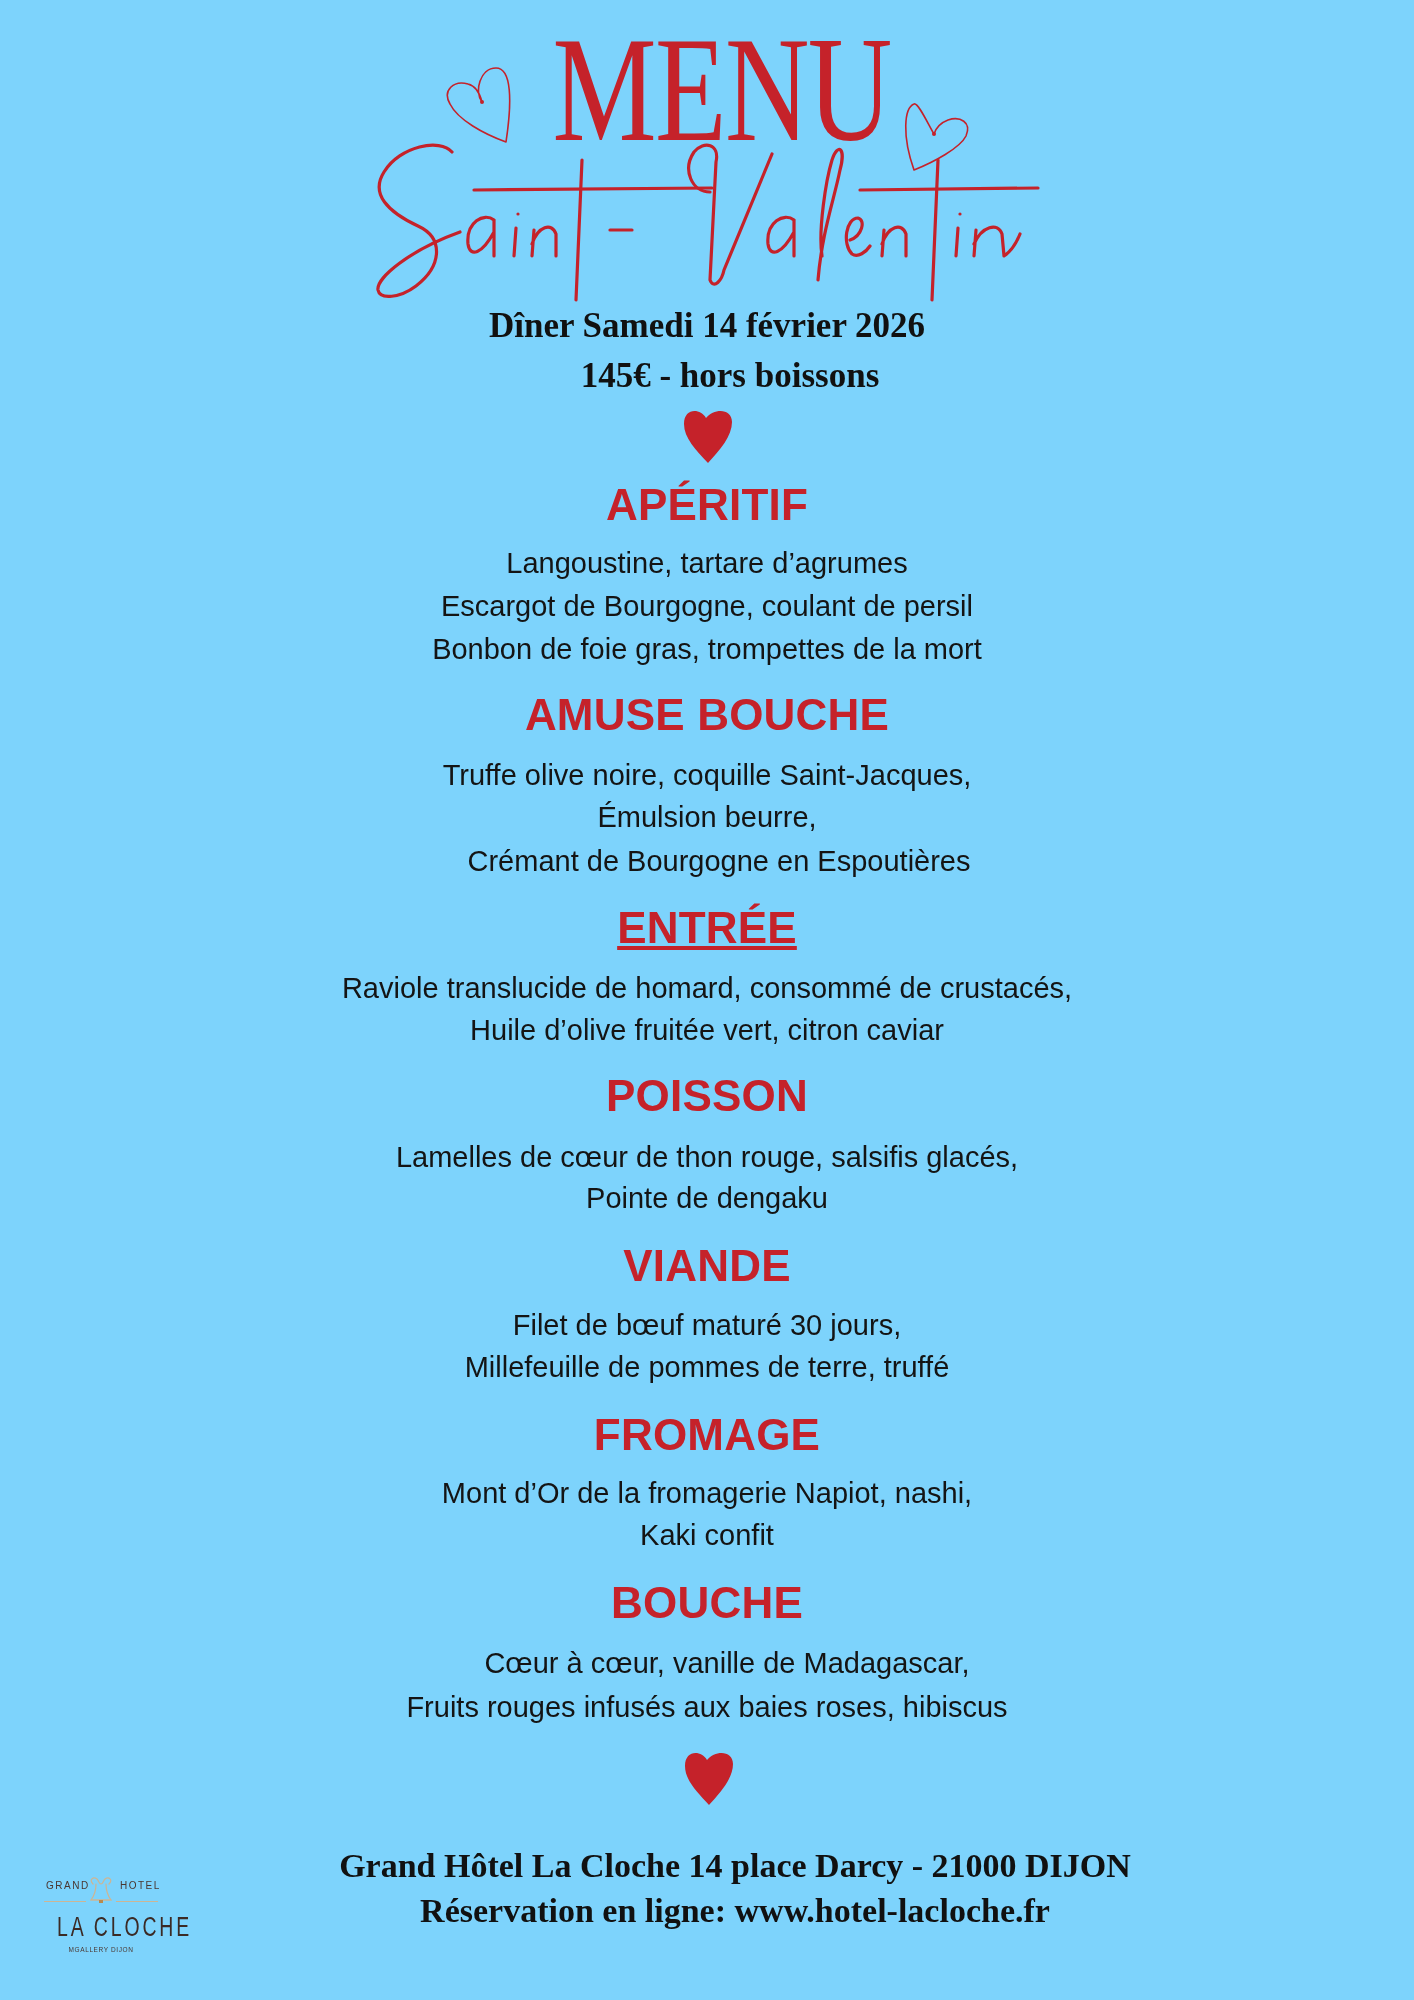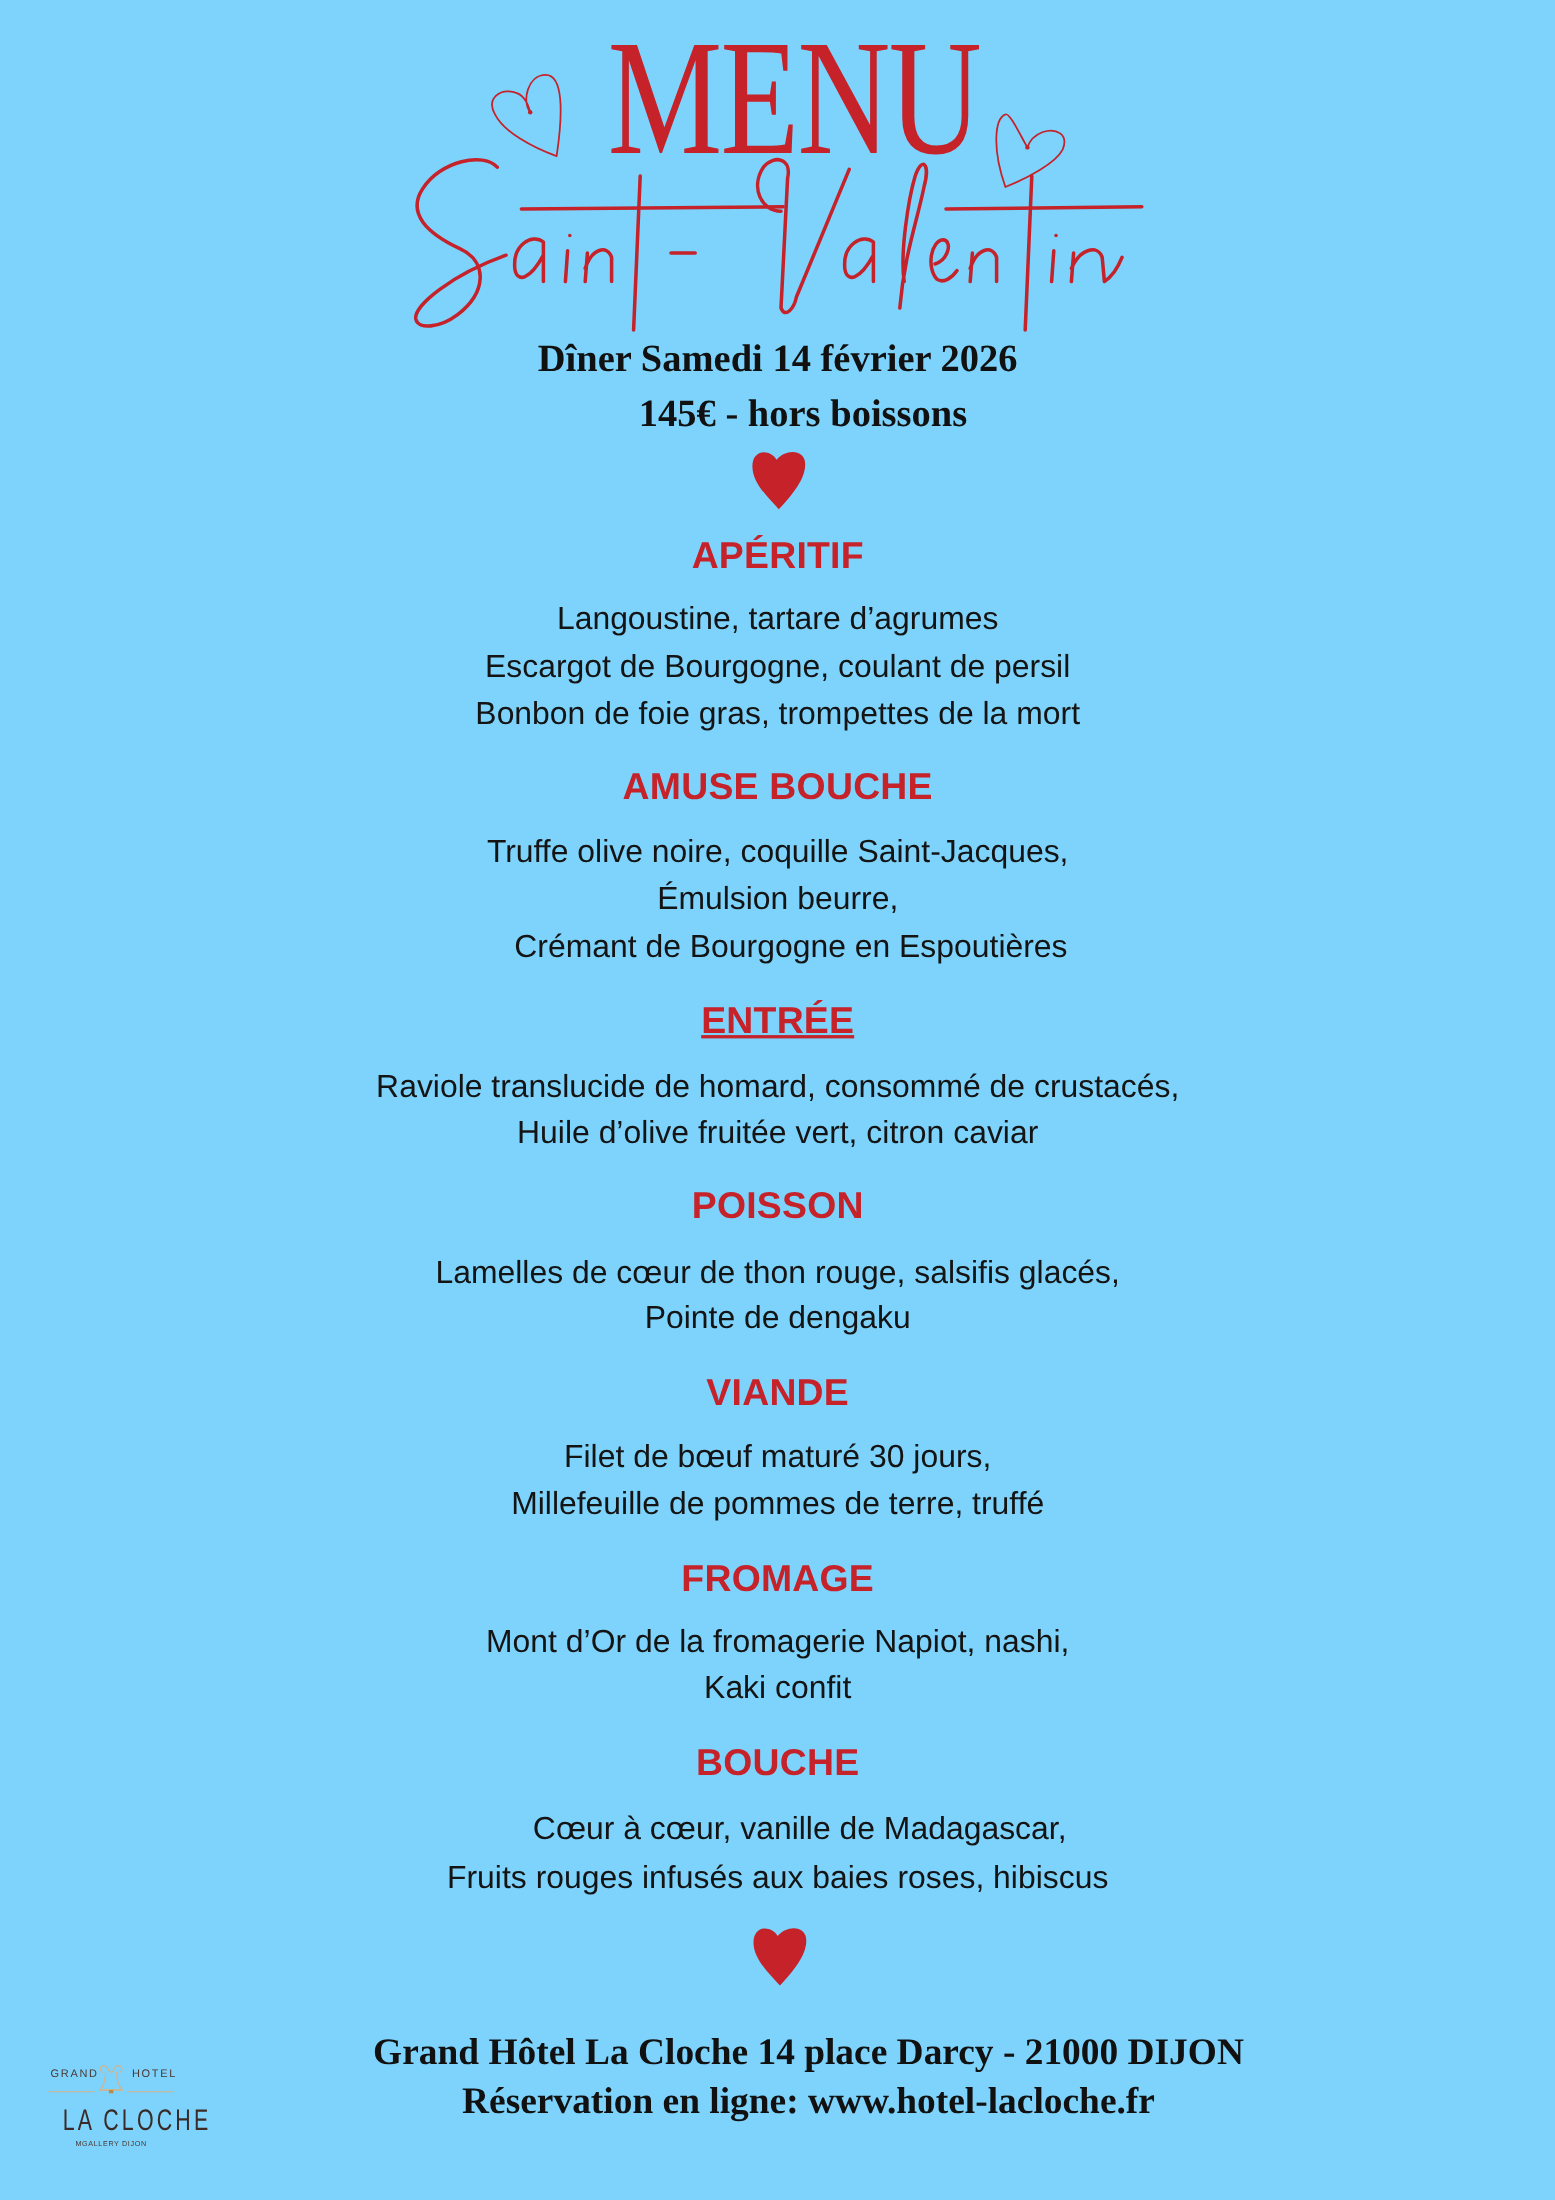--- a/index.html
+++ b/index.html
@@ -82,21 +82,21 @@
     .solid-heart {
       position: absolute;
       width: 52px;
       height: 56px;
     }
 
     
     .section-heading {
       font-family: "Liberation Sans", "DejaVu Sans", sans-serif;
       font-weight: 700;
-      font-size: 34px;
+      font-size: 44px;
       line-height: 40px;
       color: #c5222a;
       letter-spacing: 0.2px;
     }
 
     
     .item-line {
       font-family: "Liberation Sans", "DejaVu Sans", sans-serif;
       font-weight: 400;
       font-size: 29px;

